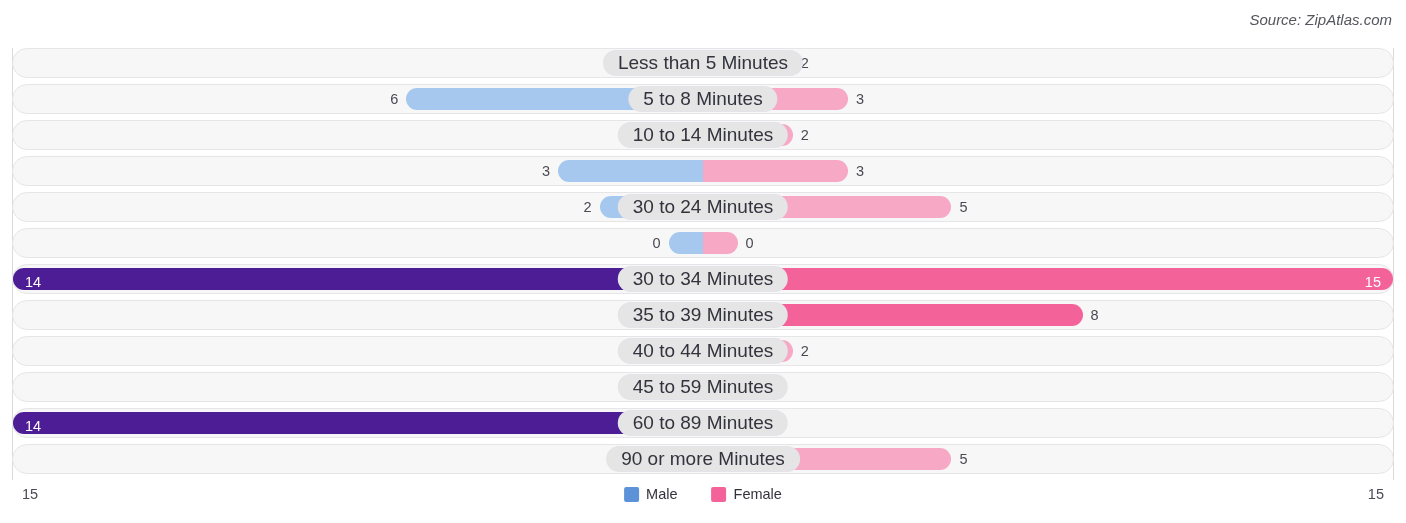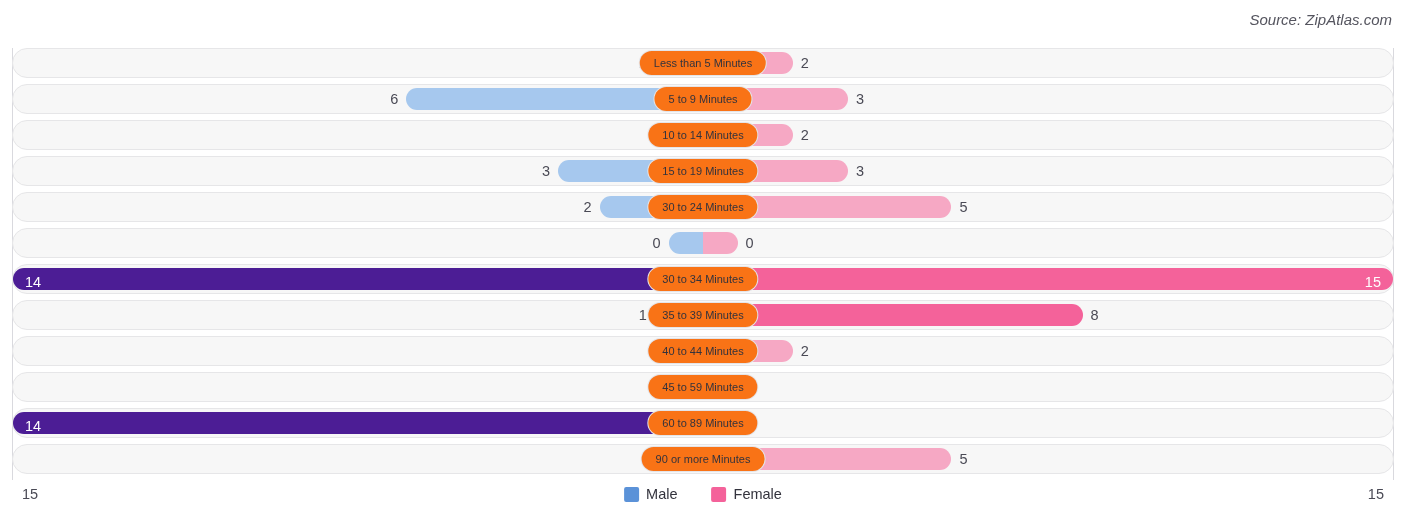--- a/index.html
+++ b/index.html
@@ -123,23 +123,23 @@
 
   
   .cat-pill {
     position: absolute;
     left: 50%;
     top: 2px;
     transform: translateX(-50%);
     height: 24px;
     line-height: 24px;
     padding: 0 14px;
-    background: #f97316;
+    background: #e5e5e5;
     border-radius: 13px;
-    font-size: 11px;
+    font-size: 19px;
     color: #33333d;
     white-space: nowrap;
     box-shadow: 0 0 0 1px #e4e4e8;
     z-index: 5;
   }
 
   
   .footer {
     position: absolute;
     left: 12px;
@@ -206,21 +206,21 @@
       </div>
       <div class="row">
         <div class="half left">
           <div class="bar male" style="width: 43%;"></div>
           <div class="val male-val" style="right: calc(43% + 8px);">6</div>
         </div>
         <div class="half right">
           <div class="bar female" style="width: 21%;"></div>
           <div class="val female-val" style="left: calc(21% + 8px);">3</div>
         </div>
-        <div class="cat-pill">5 to 9 Minutes</div>
+        <div class="cat-pill">5 to 8 Minutes</div>
       </div>
       <div class="row">
         <div class="half left">
           <div class="bar male" style="width: 5%;"></div>
           <div class="val male-val" style="right: calc(5% + 8px);">0</div>
         </div>
         <div class="half right">
           <div class="bar female" style="width: 13%;"></div>
           <div class="val female-val" style="left: calc(13% + 8px);">2</div>
         </div>
@@ -228,21 +228,20 @@
       </div>
       <div class="row">
         <div class="half left">
           <div class="bar male" style="width: 21%;"></div>
           <div class="val male-val" style="right: calc(21% + 8px);">3</div>
         </div>
         <div class="half right">
           <div class="bar female" style="width: 21%;"></div>
           <div class="val female-val" style="left: calc(21% + 8px);">3</div>
         </div>
-        <div class="cat-pill">15 to 19 Minutes</div>
       </div>
       <div class="row">
         <div class="half left">
           <div class="bar male" style="width: 15%;"></div>
           <div class="val male-val" style="right: calc(15% + 8px);">2</div>
         </div>
         <div class="half right">
           <div class="bar female" style="width: 36%;"></div>
           <div class="val female-val" style="left: calc(36% + 8px);">5</div>
         </div>

